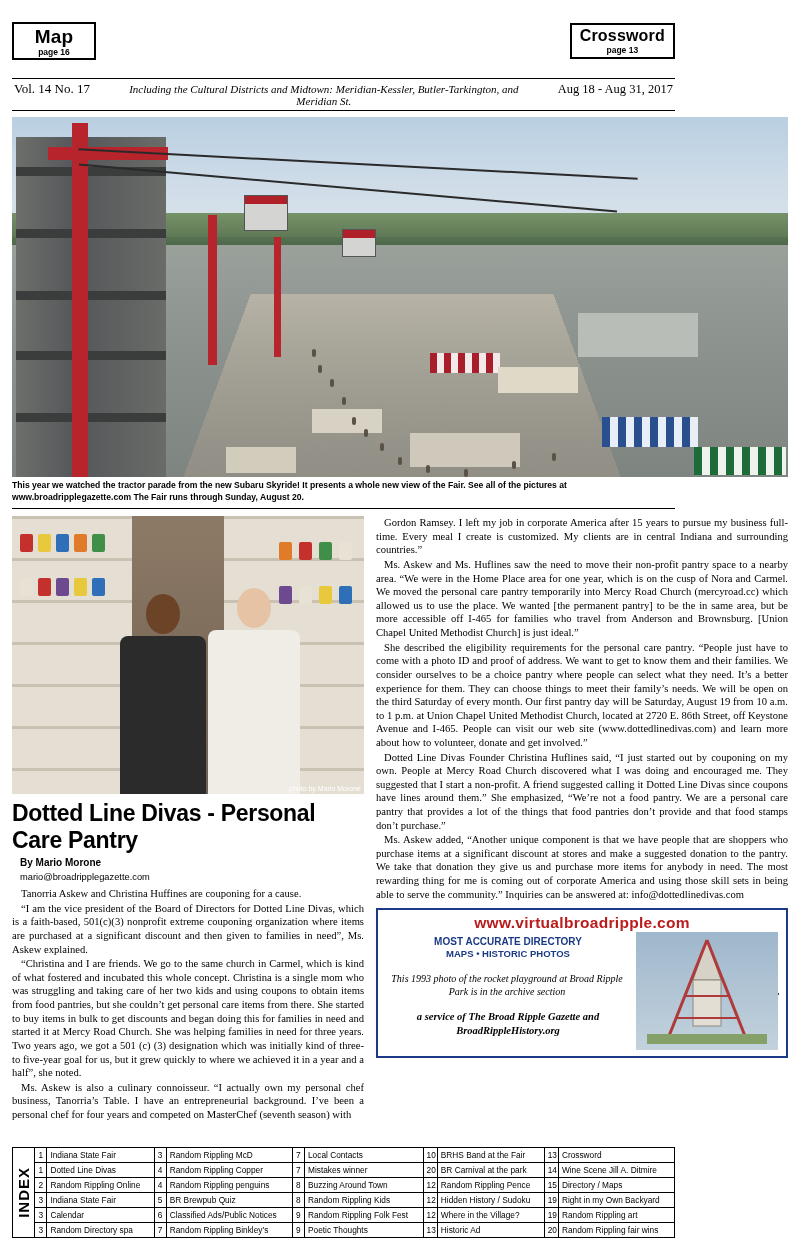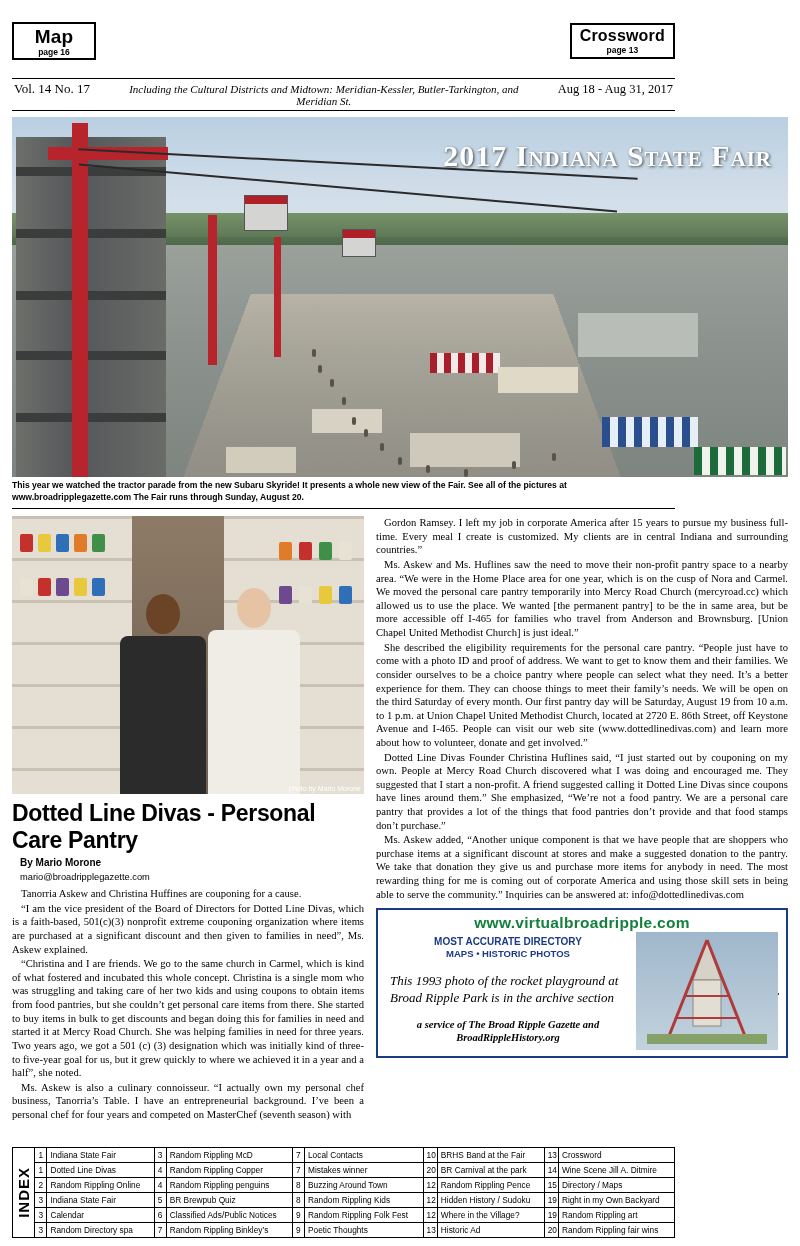--- a/index.html
+++ b/index.html
@@ -105,26 +105,26 @@
   .body-text { font-size:10.6px; line-height:1.285; text-align:justify; }
   .body-text p { margin:0 0 1px 0; text-indent:9px; }
   .body-text p.noindent { text-indent:0; }
   .col-right .body-text p { text-indent:8px; }
 
   
   .ad { margin-top:7px; border:2px solid #1b3a86; width:412px; height:150px; display:flex; position:relative; background:#fff; }
   .ad-url {
     position:absolute; top:4px; left:0; right:0; text-align:center;
     font-family:"Liberation Sans", sans-serif; font-weight:bold; font-size:15.5px;
-    color:#15803d; letter-spacing:.3px;
+    color:#b91c1c; letter-spacing:.3px;
   }
   .ad-left { width:258px; padding:26px 6px 6px 8px; text-align:center; }
   .ad-sub1 { font-family:"Liberation Sans", sans-serif; font-size:10px; font-weight:bold; color:#1b3a86; }
   .ad-sub2 { font-family:"Liberation Sans", sans-serif; font-size:9.5px; font-weight:bold; color:#1b3a86; margin-top:1px; }
-  .ad-note { font-size:13px; font-style:italic; text-align:left; margin:14px 6px 0 4px; line-height:1.25; }
+  .ad-note { font-size:10px; font-style:italic; text-align:center; margin:14px 6px 0 4px; line-height:1.25; }
   .ad-service { font-size:10.5px; font-style:italic; font-weight:bold; text-align:center; margin-top:12px; line-height:1.3; }
   .ad-photo { width:142px; margin:22px 6px 6px 0; background:linear-gradient(#9fb7cc,#c3d2dd); position:relative; overflow:hidden; }
   .rocket { position:absolute; left:50%; bottom:6px; transform:translateX(-50%); }
   .ad-arrow { position:absolute; right:6px; top:76px; font-size:13px; color:#000; }
 
   
   .index-wrap { position:absolute; left:12px; right:12px; bottom:8px; display:flex; }
   .index-label {
     width:26px; border:1.5px solid #000; border-right:none; display:flex; align-items:center; justify-content:center;
   }
@@ -200,21 +200,20 @@
     <div class="crowd-dot" style="left:386px; top:340px;"></div>
     <div class="crowd-dot" style="left:330px; top:280px;"></div>
     <div class="crowd-dot" style="left:318px; top:262px;"></div>
     <div class="crowd-dot" style="left:306px; top:248px;"></div>
     <div class="crowd-dot" style="left:300px; top:232px;"></div>
     <div class="crowd-dot" style="left:414px; top:348px;"></div>
     <div class="crowd-dot" style="left:452px; top:352px;"></div>
     <div class="crowd-dot" style="left:500px; top:344px;"></div>
     <div class="crowd-dot" style="left:540px; top:336px;"></div>
 
-    <div class="hero-title">2017 Indiana State Fair</div>
   </div>
   <div class="hero-caption">This year we watched the tractor parade from the new Subaru Skyride!  It presents a whole new view of the Fair.  See all of the pictures at www.broadripplegazette.com  The Fair runs through Sunday, August 20.</div>
 
   <div class="content">
 
     <div class="col-left">
 
       <div class="photo2">
         <div class="p2-bg"></div>
         <div class="p2-shelving"></div>

